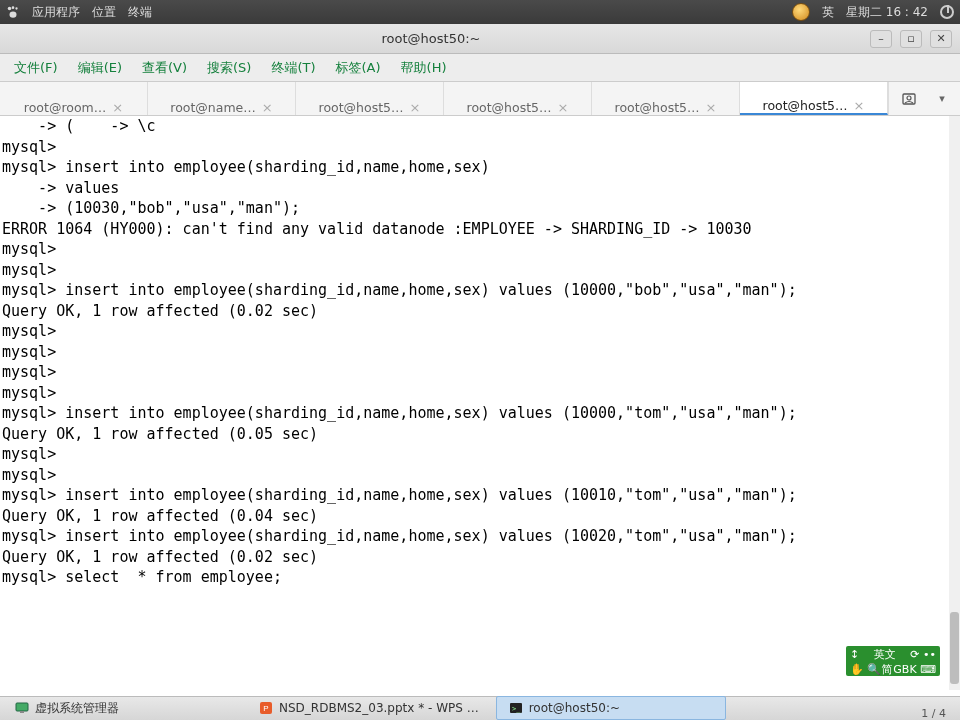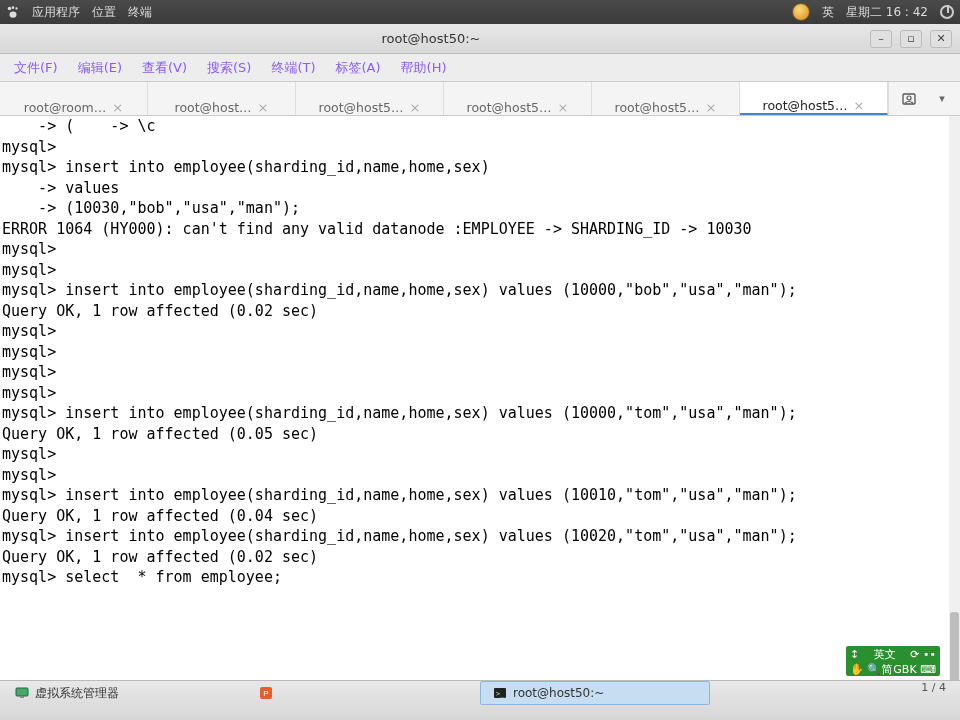--- a/index.html
+++ b/index.html
@@ -21,21 +21,21 @@
 .titlebar {
   height: 30px; background: linear-gradient(#e7e7e7,#d8d8d8);
   border-bottom:1px solid #bbb; display:flex; align-items:center;
   font-size:13px; color:#333;
 }
 .titlebar .title { flex:1; text-align:center; }
 .winbtns { display:flex; gap:8px; padding:0 8px; }
 .winbtn { width:22px; height:18px; background:#e0e0e0; border:1px solid #bbb; border-radius:3px; display:flex; align-items:center; justify-content:center; font-size:11px; color:#444; cursor:pointer; }
 .menubar {
   height: 28px; background:#ededed; border-bottom:1px solid #ccc;
-  display:flex; align-items:center; padding:0 4px; gap:0; font-size:13px; color:#8b5cf6;
+  display:flex; align-items:center; padding:0 4px; gap:0; font-size:13px; color:#15803d;
 }
 .menuitem { padding:4px 10px; cursor:pointer; }
 .tabbar {
   height: 34px; background:#f4f4f4; border-bottom:1px solid #ccc;
   display:flex; align-items:stretch; font-size:12.5px; color:#666;
 }
 .tab {
   flex:0 0 148px; display:flex; align-items:flex-end; justify-content:center;
   gap:6px; border-right:1px solid #ddd; position:relative; cursor:pointer; padding:0 4px;
 }
@@ -53,23 +53,23 @@
 .terminal .line { display:block; }
 .scrollbar { position:absolute; right:0; top:116px; bottom:30px; width:11px; background:#f0f0f0; }
 .scrollthumb { position:absolute; left:1px; right:1px; bottom:6px; height:72px; background:#bdbdbd; border-radius:3px; }
 .ime {
   position:absolute; right:20px; bottom:44px; width:94px; height:30px;
   background:#2a8f2e; color:#fff; font-size:11px; border-radius:2px; padding:1px 2px;
   display:flex; flex-direction:column; justify-content:space-between;
 }
 .ime .row { display:flex; justify-content:space-between; align-items:center; padding:0 2px; }
 .taskbar {
-  position:absolute; left:0; right:0; bottom:0; height:40px;
+  position:absolute; left:0; right:0; bottom:0; height:24px;
   background:linear-gradient(#e8e8e8,#d6d6d6); border-top:1px solid #bbb;
-  display:flex; align-items:flex-start; font-size:12px; color:#333;
+  display:flex; align-items:flex-end; font-size:12px; color:#333;
 }
 .taskbtn {
   height:24px; display:flex; align-items:center; gap:6px; padding:0 12px;
   margin:0 2px; border:1px solid transparent; border-radius:2px; cursor:pointer;
   min-width: 230px;
 }
 .taskbtn.firstcol { min-width: 240px; }
 .taskbtn.active { background:#c7ddf2; border-color:#8ab6e0; }
 .taskicon { width:14px; height:14px; display:inline-block; }
 .wsind { margin-left:auto; padding:0 14px; color:#555; font-size:11px; }
@@ -114,21 +114,21 @@
   <span class="menuitem">标签(A)</span>
   <span class="menuitem">帮助(H)</span>
 </div>
 
 <div class="tabbar">
   <div class="tab">
     <span class="label">root@room…</span>
     <span class="close">×</span>
   </div>
   <div class="tab">
-    <span class="label">root@host…</span>
+    <span class="label">root@name…</span>
     <span class="close">×</span>
   </div>
   <div class="tab">
     <span class="label">root@host5…</span>
     <span class="close">×</span>
   </div>
   <div class="tab">
     <span class="label">root@host5…</span>
     <span class="close">×</span>
   </div>
@@ -178,20 +178,21 @@
     </span>
     <span>虚拟系统管理器</span>
   </div>
   <div class="taskbtn">
     <span class="taskicon">
       <svg viewBox="0 0 14 14">
           <rect x="1" y="1" width="12" height="12" rx="2" fill="#e85c2a"></rect>
           <text x="7" y="10" text-anchor="middle" font-size="8" fill="#fff" font-family="Arial">P</text>
         </svg>
     </span>
+    <span>NSD_RDBMS2_03.pptx * - WPS …</span>
   </div>
   <div class="taskbtn active">
     <span class="taskicon">
       <svg viewBox="0 0 14 14">
           <rect x="1" y="2" width="12" height="10" rx="1" fill="#222"></rect>
           <text x="3" y="10" font-size="7" fill="#9f9" font-family="monospace">&gt;_</text>
         </svg>
     </span>
     <span>root@host50:~</span>
   </div>

